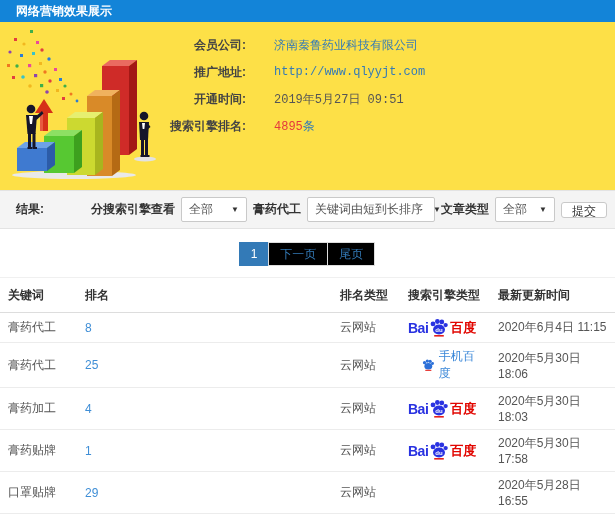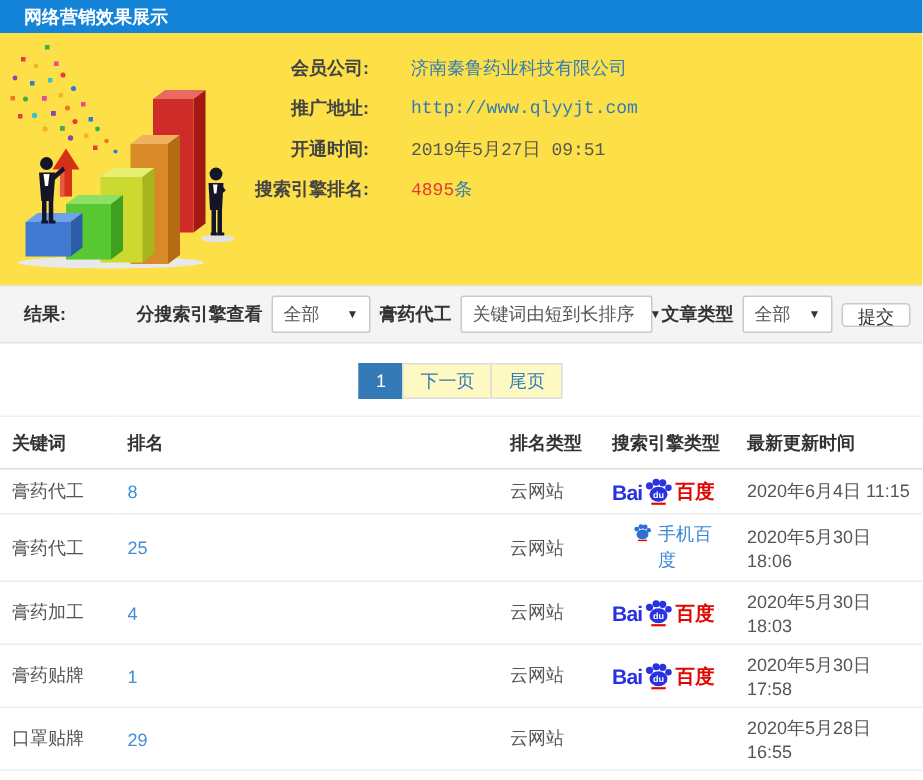--- a/index.html
+++ b/index.html
@@ -26,36 +26,36 @@
   .select { border:1px solid #c9c9c9; background:#fff; height:25px; display:flex;
     align-items:center; justify-content:space-between; padding:0 7px; font-size:12px;
     color:#555; border-radius:2px; cursor:pointer; white-space:nowrap; }
   .select .caret { font-size:8px; color:#333; margin-left:10px; }
   .sel-engine { width:66px; } .sel-sort { width:128px; } .sel-article { width:60px; }
   .submit-btn { height:16px; padding:0 10px; border:1px solid #c9c9c9; background:#fff;
     font-size:12px; color:#333; border-radius:3px; cursor:pointer;
     font-family:"Liberation Sans",sans-serif; }
   
   .pagination { display:flex; justify-content:center; padding:13px 0 11px; }
-  .page-btn { border:1px solid #ddd; background:#fef9c3; color:#337ab7; font-size:12px;
+  .page-btn { border:1px solid #ddd; background:#000000; color:#337ab7; font-size:12px;
     padding:5px 11px; margin-left:-1px; cursor:pointer; text-decoration:none; line-height:1; }
   .page-btn.active { background:#337ab7; border-color:#337ab7; color:#fff; }
   
   table { width:100%; border-collapse:collapse; font-size:12px; table-layout:fixed; }
   thead th { text-align:left; font-weight:bold; color:#333; padding:9px 8px 8px;
     border-top:1px solid #f0f0f0; border-bottom:1px solid #ddd; }
   tbody td { padding:5px 8px; border-bottom:1px solid #ececec; color:#555;
     height:26px; vertical-align:middle; }
   td.rank { color:#3f8ed6; }
   
   .baidu-pc { display:flex; align-items:center; }
   .baidu-pc .bai { color:#2932e1; font-weight:bold; font-size:14px; letter-spacing:-0.5px; }
   .baidu-pc svg { width:20px; height:19px; margin:0 1px; }
   .baidu-pc .cn { color:#e10601; font-weight:bold; font-size:13px; }
-  .baidu-mobile { display:flex; align-items:flex-start; margin-left:14px; }
+  .baidu-mobile { display:flex; align-items:center; margin-left:14px; }
   .baidu-mobile svg { width:14px; height:14px; margin-right:4px; }
   .baidu-mobile .mlabel { color:#3a87d8; font-size:12px; }
 </style>
 </head>
 <body>
 
 <div class="topbar">
   <span>网络营销效果展示</span>
 </div>
 

